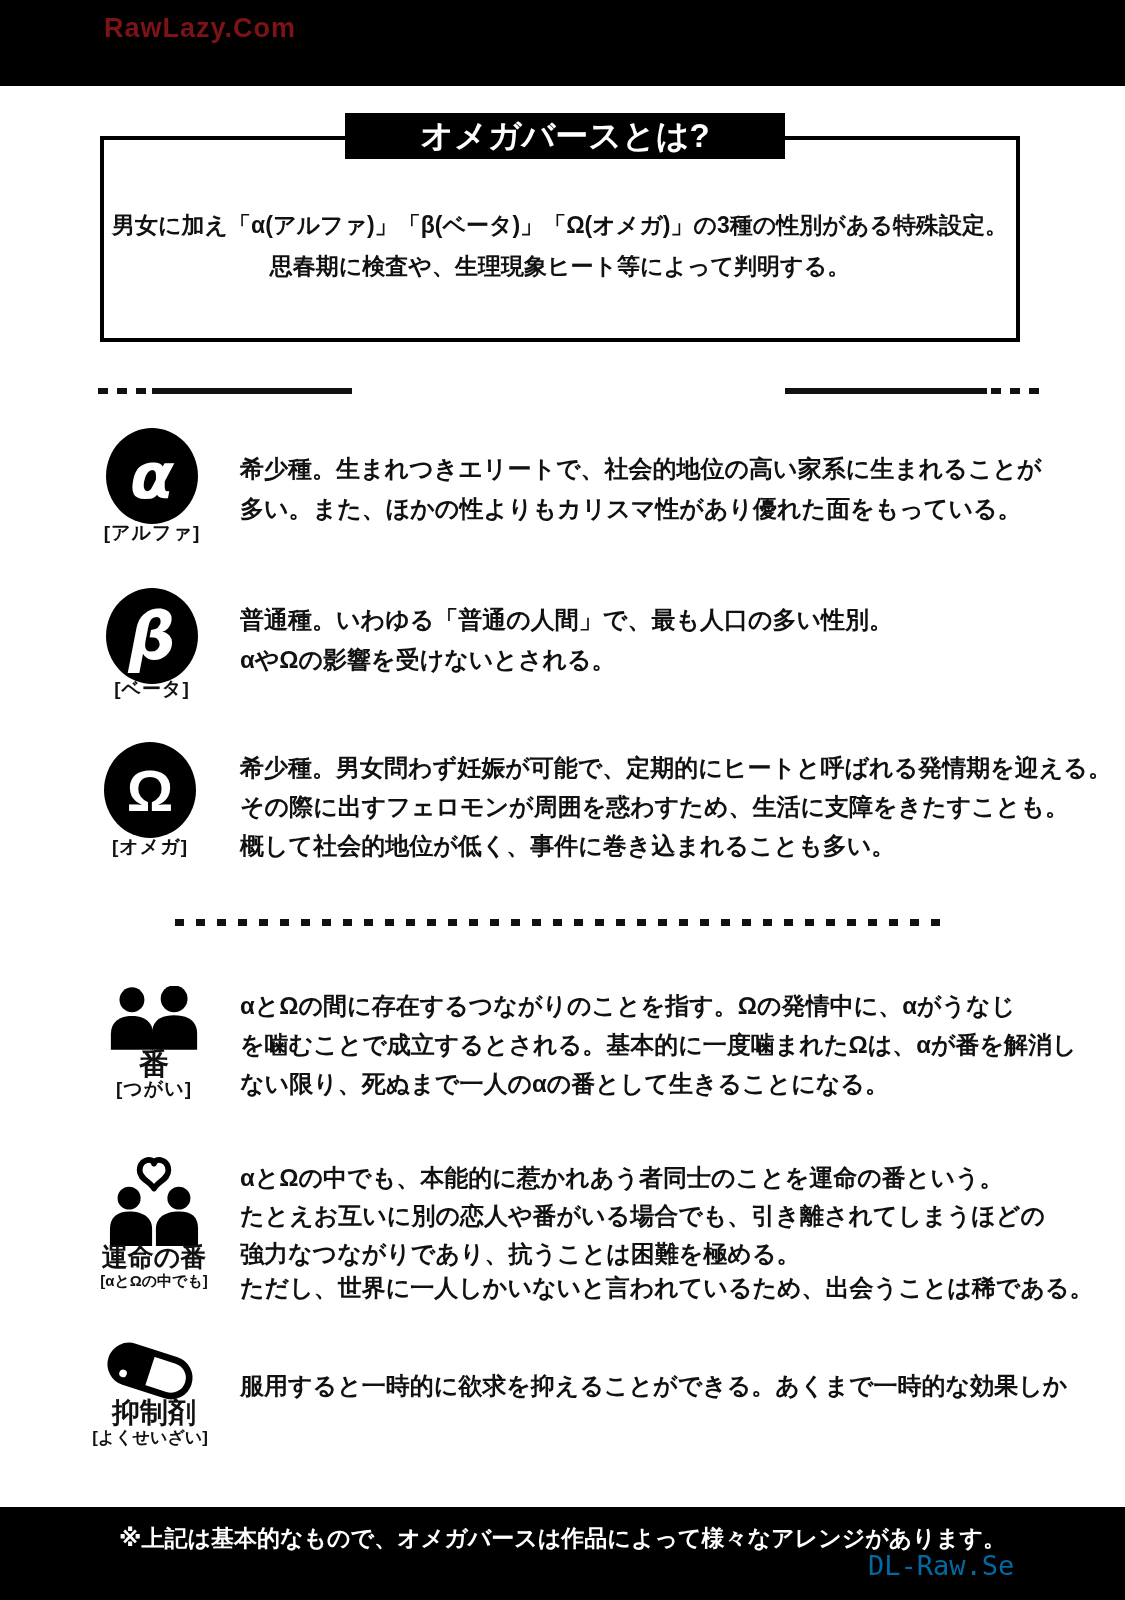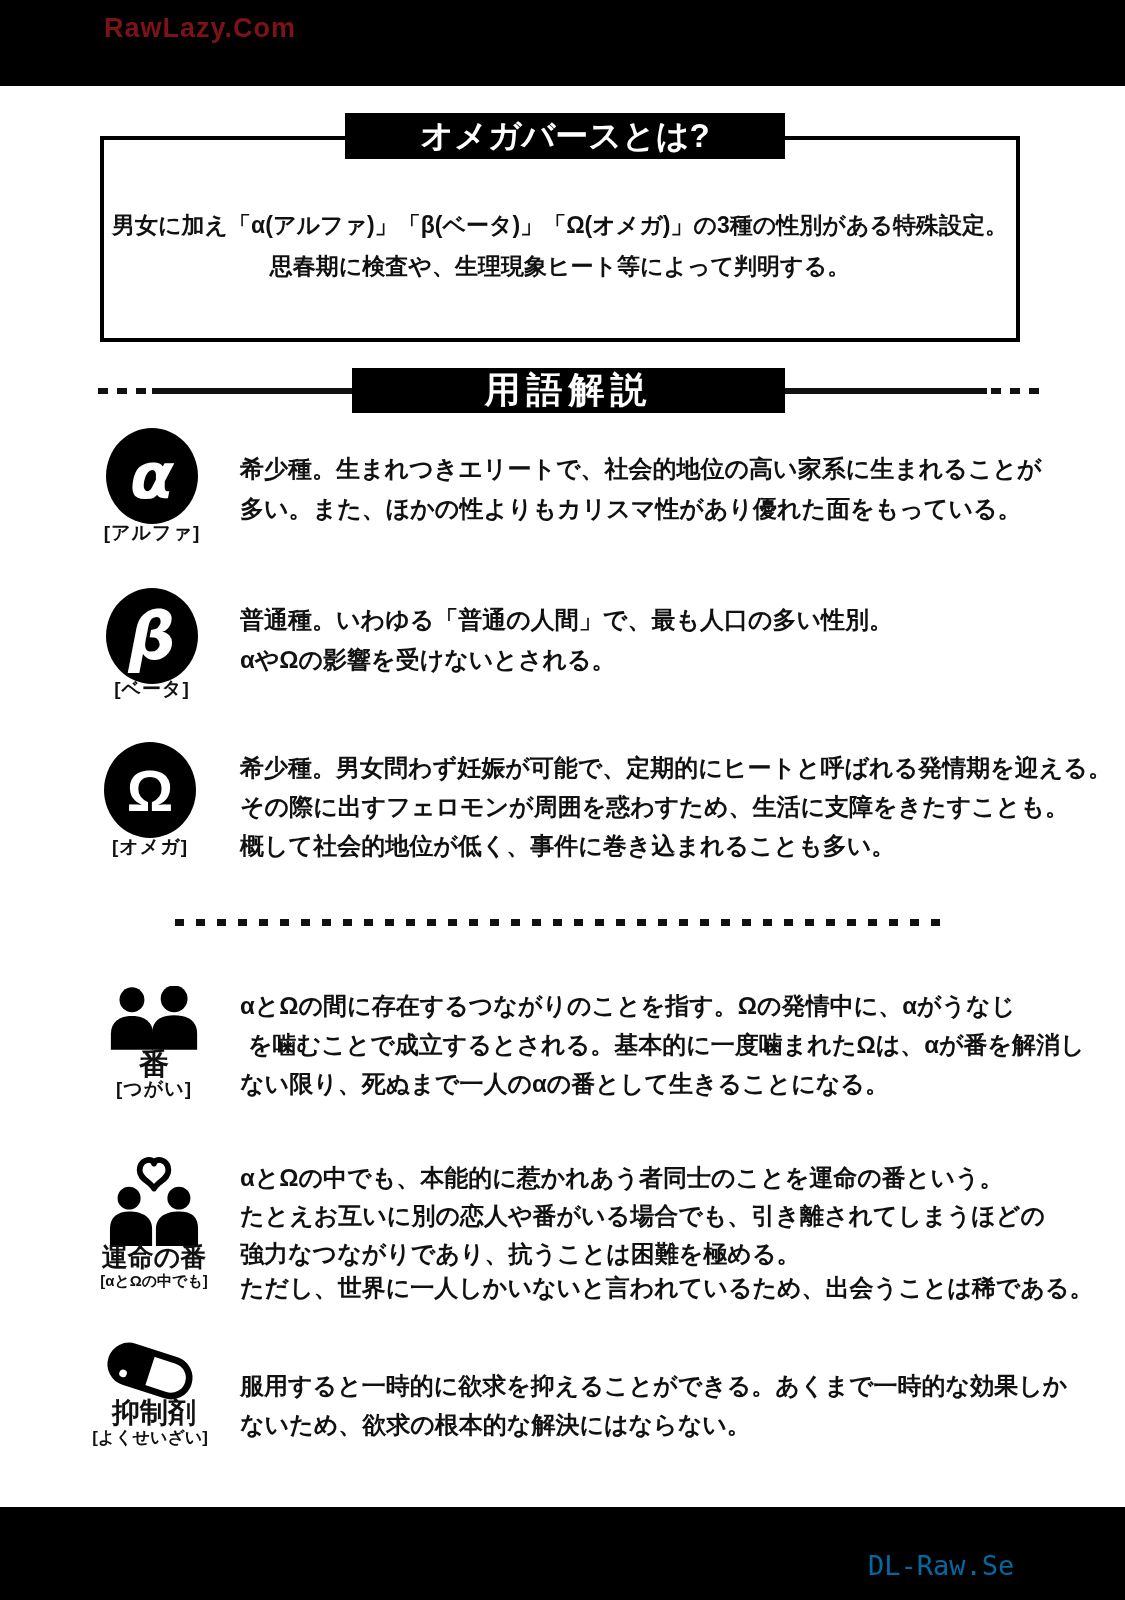--- a/index.html
+++ b/index.html
@@ -41,21 +41,20 @@
 
   <div class="abs introbox"></div>
   <div class="abs blackbox titlebox jp">オメガバースとは?</div>
   <div class="abs introtext jp">
     <div>男女に加え「α(アルファ)」「β(ベータ)」「Ω(オメガ)」の3種の性別がある特殊設定。</div>
     <div>思春期に検査や、生理現象ヒート等によって判明する。</div>
   </div>
 
   <div class="abs dashes" style="left:98px;width:48px;"></div>
   <div class="abs hline" style="left:152px;width:200px;"></div>
-  <div class="abs blackbox glossbox jp">用語解説</div>
   <div class="abs hline" style="left:785px;width:202px;"></div>
   <div class="abs dashes" style="left:991px;width:48px;"></div>
 
   <div class="abs gcircle greek-italic" style="left:106px;top:428px;font-size:64px;">
     <span>α</span>
   </div>
   <div class="abs jp reading" style="left:82px;top:520px;">[アルファ]</div>
   <div class="abs jp bodyline" style="left:228px;top:453px;">希少種。生まれつきエリートで、社会的地位の高い家系に生まれることが</div>
   <div class="abs jp bodyline" style="left:228px;top:493px;">多い。また、ほかの性よりもカリスマ性があり優れた面をもっている。</div>
 
@@ -80,21 +79,21 @@
     <svg width="92" height="64" viewBox="0 0 96 66" fill="#000">
       <circle cx="25" cy="14" r="13"></circle>
       <path d="M3,66 V50 C3,37 12,31 25,31 C38,31 47,37 47,50 V66 Z"></path>
       <circle cx="69" cy="13" r="14"></circle>
       <path d="M46,66 V49 C46,36 55,30 69,30 C83,30 93,36 93,49 V66 Z"></path>
     </svg>
   </div>
   <div class="abs jp termlabel" style="left:94px;top:1044px;font-size:30px;">番</div>
   <div class="abs jp reading" style="left:84px;top:1076px;">[つがい]</div>
   <div class="abs jp bodyline" style="left:228px;top:990px;">αとΩの間に存在するつながりのことを指す。Ωの発情中に、αがうなじ</div>
-  <div class="abs jp bodyline" style="left:236px;top:1029px;">を噛むことで成立するとされる。基本的に一度噛まれたΩは、αが番を解消し</div>
+  <div class="abs jp bodyline" style="left:228px;top:1029px;">を噛むことで成立するとされる。基本的に一度噛まれたΩは、αが番を解消し</div>
   <div class="abs jp bodyline" style="left:228px;top:1068px;text-align:center;">ない限り、死ぬまで一人のαの番として生きることになる。</div>
 
   <div class="abs" style="left:108px;top:1156px;">
     <svg width="92" height="90" viewBox="0 0 96 94" fill="#000">
       <path d="M48 34 C43 26 33 24 33 15 C33 8 38 4 43 4 C45.5 4 47.5 5.5 48 8 C48.5 5.5 50.5 4 53 4 C58 4 63 8 63 15 C63 24 53 26 48 34 Z" fill="#fff" stroke="#000" stroke-width="6" stroke-linejoin="round"></path>
       <circle cx="22" cy="44" r="12"></circle>
       <path d="M2,94 V76 C2,64 10,58 22,58 C36,58 46,64 46,76 V94 Z"></path>
       <circle cx="74" cy="44" r="12"></circle>
       <path d="M50,94 V76 C50,64 60,58 74,58 C88,58 94,64 94,76 V94 Z"></path>
     </svg>
@@ -111,18 +110,18 @@
       <g transform="rotate(18 48 36)">
         <rect x="6" y="17" width="84" height="38" rx="19" fill="#fff" stroke="#000" stroke-width="7"></rect>
         <path d="M48 17 H25 A19 19 0 0 0 25 55 H48 Z" fill="#000"></path>
         <circle cx="22" cy="47" r="4" fill="#fff"></circle>
       </g>
     </svg>
   </div>
   <div class="abs jp termlabel" style="left:94px;top:1394px;font-size:28px;">抑制剤</div>
   <div class="abs jp reading" style="left:80px;top:1426px;font-size:17px;letter-spacing:0;">[よくせいざい]</div>
   <div class="abs jp bodyline" style="left:228px;top:1370px;">服用すると一時的に欲求を抑えることができる。あくまで一時的な効果しか</div>
-  <div class="abs jp bodyline" style="left:228px;top:1409px;">ないため、欲求の根本的な解決にはならない。</div>
 
   <div class="abs bar botbar"></div>
+  <div class="abs jp note">※上記は基本的なもので、オメガバースは作品によって様々なアレンジがあります。</div>
   <div class="abs wm-bot" style="color:#0369a1;">DL-Raw.Se</div>
 
 </div>
 
 </body></html>

